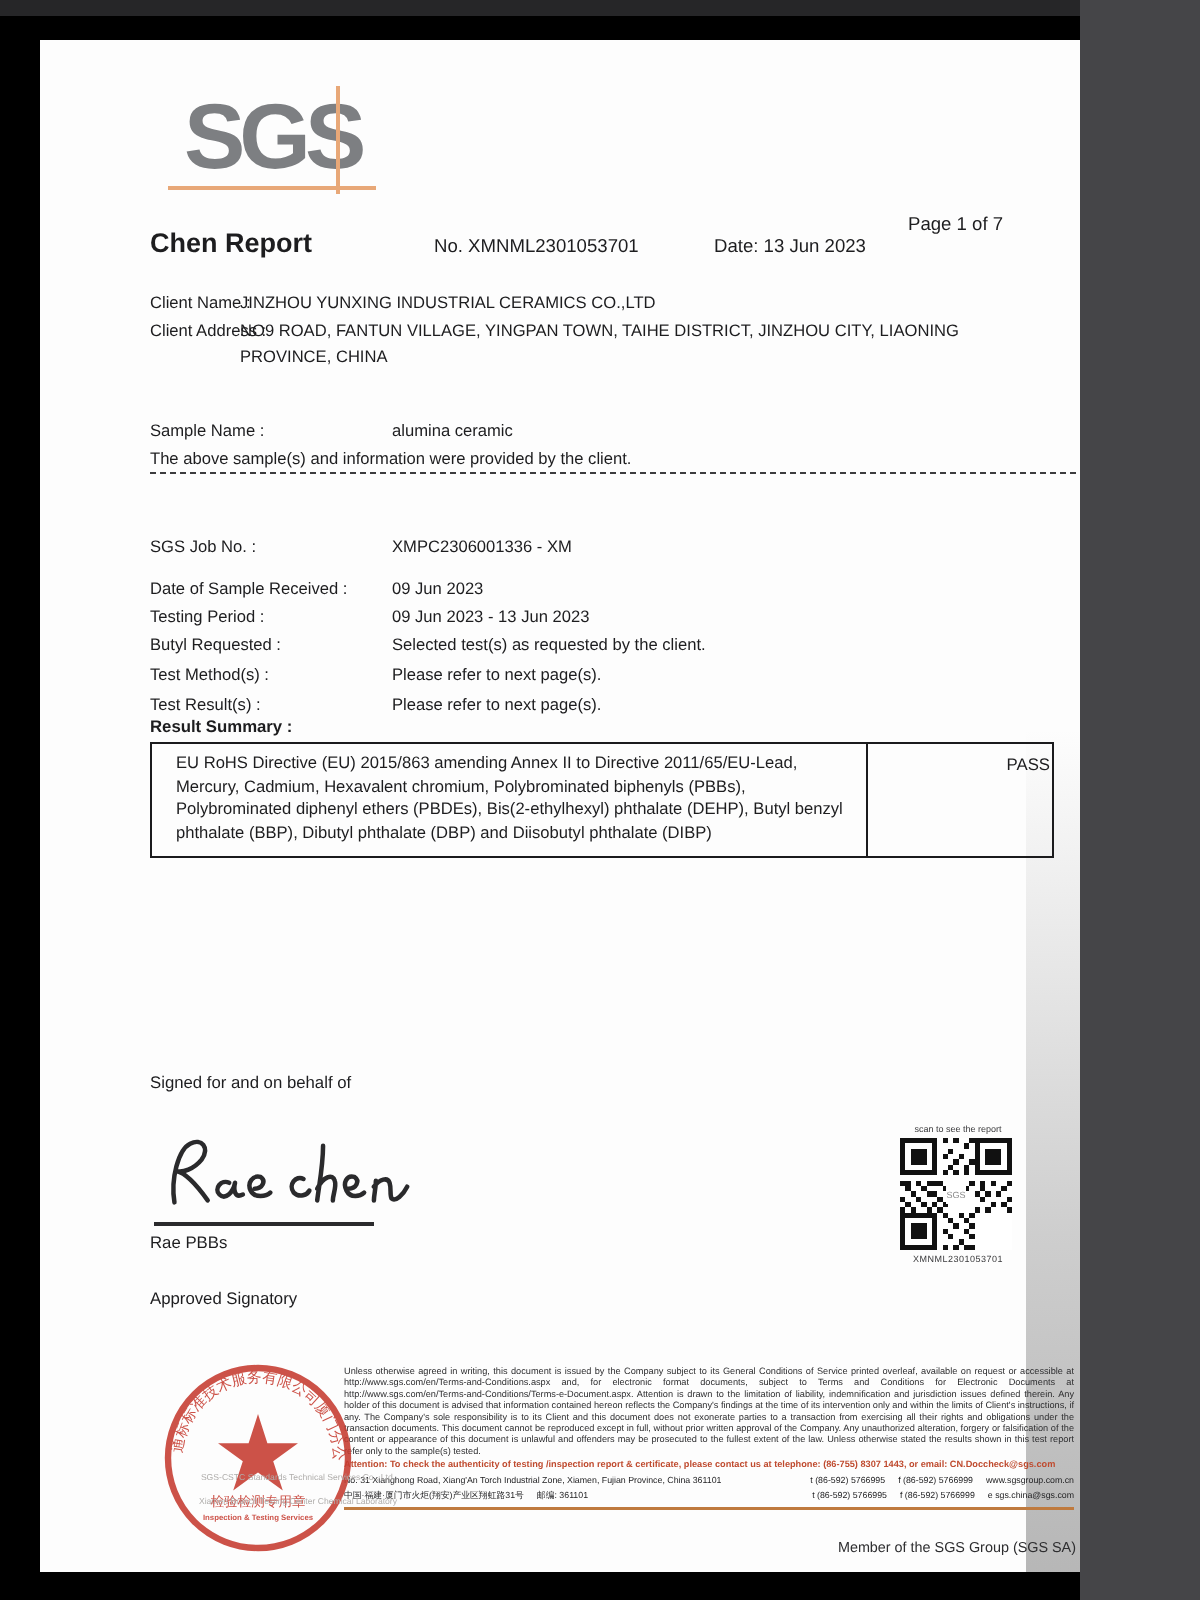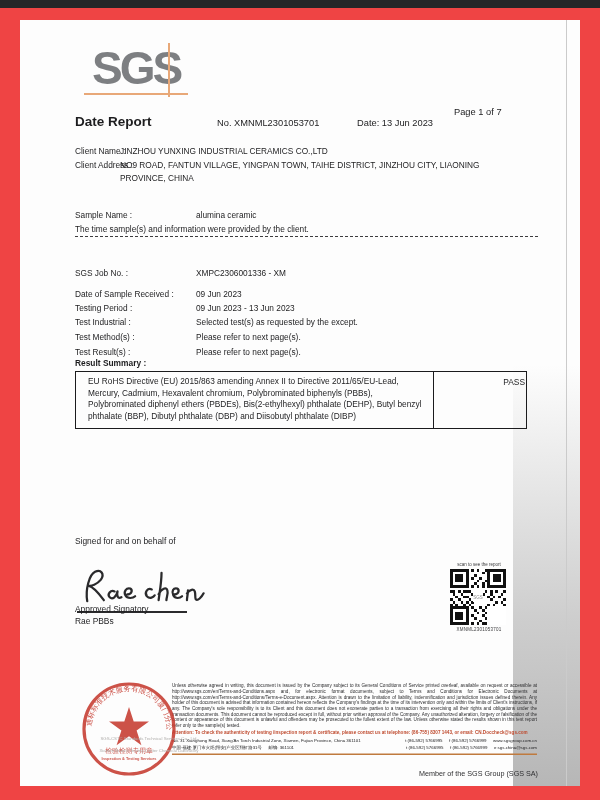--- a/index.html
+++ b/index.html
@@ -1,17 +1,17 @@
 <!DOCTYPE html>
 <html><head>
 <meta charset="utf-8">
 <style>
   html,body { margin:0; padding:0; }
   body { width:600px; height:800px; background:#454548; font-family:"Liberation Sans", sans-serif; }
-  .stage { position:relative; width:600px; height:800px; overflow:hidden; background:#ef4444; }
+  .stage { position:relative; width:540px; height:800px; overflow:hidden; background:#000000; }
   .topbar { position:absolute; left:0; top:0; width:600px; height:8px; background:#262628; }
   .page { position:absolute; left:20px; top:20px; width:560px; height:766px; background:#fdfdfd; color:#1d1d1f; }
   .right-shadow { position:absolute; right:0; top:0; width:67px; height:100%;
     background:linear-gradient(to bottom, rgba(140,140,140,0) 0%, rgba(140,140,140,0) 45%, rgba(135,135,135,.40) 78%, rgba(125,125,125,.55) 100%); }
   .crease { position:absolute; left:546px; top:0; width:1px; height:100%; background:#cbcbcb; }
 
   
   .logo-text { position:absolute; left:72px; top:26px; font-size:46px; line-height:44px; font-weight:bold;
     color:#7d7f82; letter-spacing:-3px; }
   .logo-hline { position:absolute; left:64px; top:73px; width:104px; height:2px; background:#e8a878; }
@@ -76,56 +76,56 @@
   <div class="topbar"></div>
 
   <div class="page">
     <div class="right-shadow"></div>
     <div class="crease"></div>
 
     <div class="logo-text">SGS</div>
     <div class="logo-hline"></div>
     <div class="logo-vline"></div>
 
-    <div class="hdr-title">Date Report</div>
+    <div class="hdr-title">Chen Report</div>
     <div class="hdr-no">No. XMNML2301053701</div>
     <div class="hdr-date">Date: 13 Jun 2023</div>
     <div class="hdr-page">Page 1 of 7</div>
 
     <div class="prow" style="top:125px">
       <span class="lbl">Client Name :</span>
       <span class="val val-indent-sm">JINZHOU YUNXING INDUSTRIAL CERAMICS CO.,LTD</span>
     </div>
     <div class="prow" style="top:139px">
       <span class="lbl">Client Address :</span>
       <span class="val val-indent-sm wrapval">NO9 ROAD, FANTUN VILLAGE, YINGPAN TOWN, TAIHE DISTRICT, JINZHOU CITY, LIAONING PROVINCE, CHINA</span>
     </div>
 
     <div class="prow" style="top:189px">
       <span class="lbl">Sample Name :</span>
       <span class="val val-indent-lg">alumina ceramic</span>
     </div>
-    <div class="prow" style="top:203px">The time sample(s) and information were provided by the client.</div>
+    <div class="prow" style="top:203px">The above sample(s) and information were provided by the client.</div>
     <div class="dashline"></div>
 
     <div class="prow" style="top:247px">
       <span class="lbl">SGS Job No. :</span>
       <span class="val val-indent-lg">XMPC2306001336 - XM</span>
     </div>
     <div class="prow" style="top:268px">
       <span class="lbl">Date of Sample Received :</span>
       <span class="val val-indent-lg">09 Jun 2023</span>
     </div>
     <div class="prow" style="top:282px">
       <span class="lbl">Testing Period :</span>
       <span class="val val-indent-lg">09 Jun 2023 - 13 Jun 2023</span>
     </div>
     <div class="prow" style="top:296px">
-      <span class="lbl">Test Industrial :</span>
-      <span class="val val-indent-lg">Selected test(s) as requested by the except.</span>
+      <span class="lbl">Butyl Requested :</span>
+      <span class="val val-indent-lg">Selected test(s) as requested by the client.</span>
     </div>
     <div class="prow" style="top:311px">
       <span class="lbl">Test Method(s) :</span>
       <span class="val val-indent-lg">Please refer to next page(s).</span>
     </div>
     <div class="prow" style="top:326px">
       <span class="lbl">Test Result(s) :</span>
       <span class="val val-indent-lg">Please refer to next page(s).</span>
     </div>
 
@@ -152,21 +152,21 @@
         <path d="M38,27 C34,25 30,30 33,33 C36,36 40,32 41,27 C40,31 41,35 45,33"></path>
         <path d="M51,30 C55,30 57,26 54,24 C50,23 47,27 49,31 C51,35 57,34 59,32"></path>
         <path d="M76,25 C72,23 68,28 71,32 C74,35 78,33 79,31"></path>
         <path d="M86,8 C86,18 84,28 83,36 M83,30 C86,24 91,22 92,26 C93,29 91,33 91,36"></path>
         <path d="M99,30 C103,30 105,26 102,24 C98,23 96,27 98,31 C100,35 105,34 107,32"></path>
         <path d="M113,26 C113,30 112,33 112,36 M112,29 C115,25 119,24 120,27 C121,30 120,33 121,35 C123,37 127,33 129,29"></path>
       </g>
     </svg>
     <div class="sig-underline"></div>
     <div class="sig-line" style="top:596px">Rae PBBs</div>
-    <div class="sig-line" style="top:584px">Approved Signatory</div>
+    <div class="sig-line" style="top:624px">Approved Signatory</div>
 
     <div class="qr-wrap">
       <div class="tiny qr-cap-top">scan to see the report</div>
       <svg class="qr-svg" width="56" height="56" viewBox="0 0 21 21" shape-rendering="crispEdges">
         <rect x="0" y="0" width="21" height="21" fill="#ffffff"></rect>
         <g fill="#111111">
           <rect x="0" y="0" width="7" height="7"></rect>
             <rect x="14" y="0" width="7" height="7"></rect>
             <rect x="0" y="14" width="7" height="7"></rect>
         </g>

